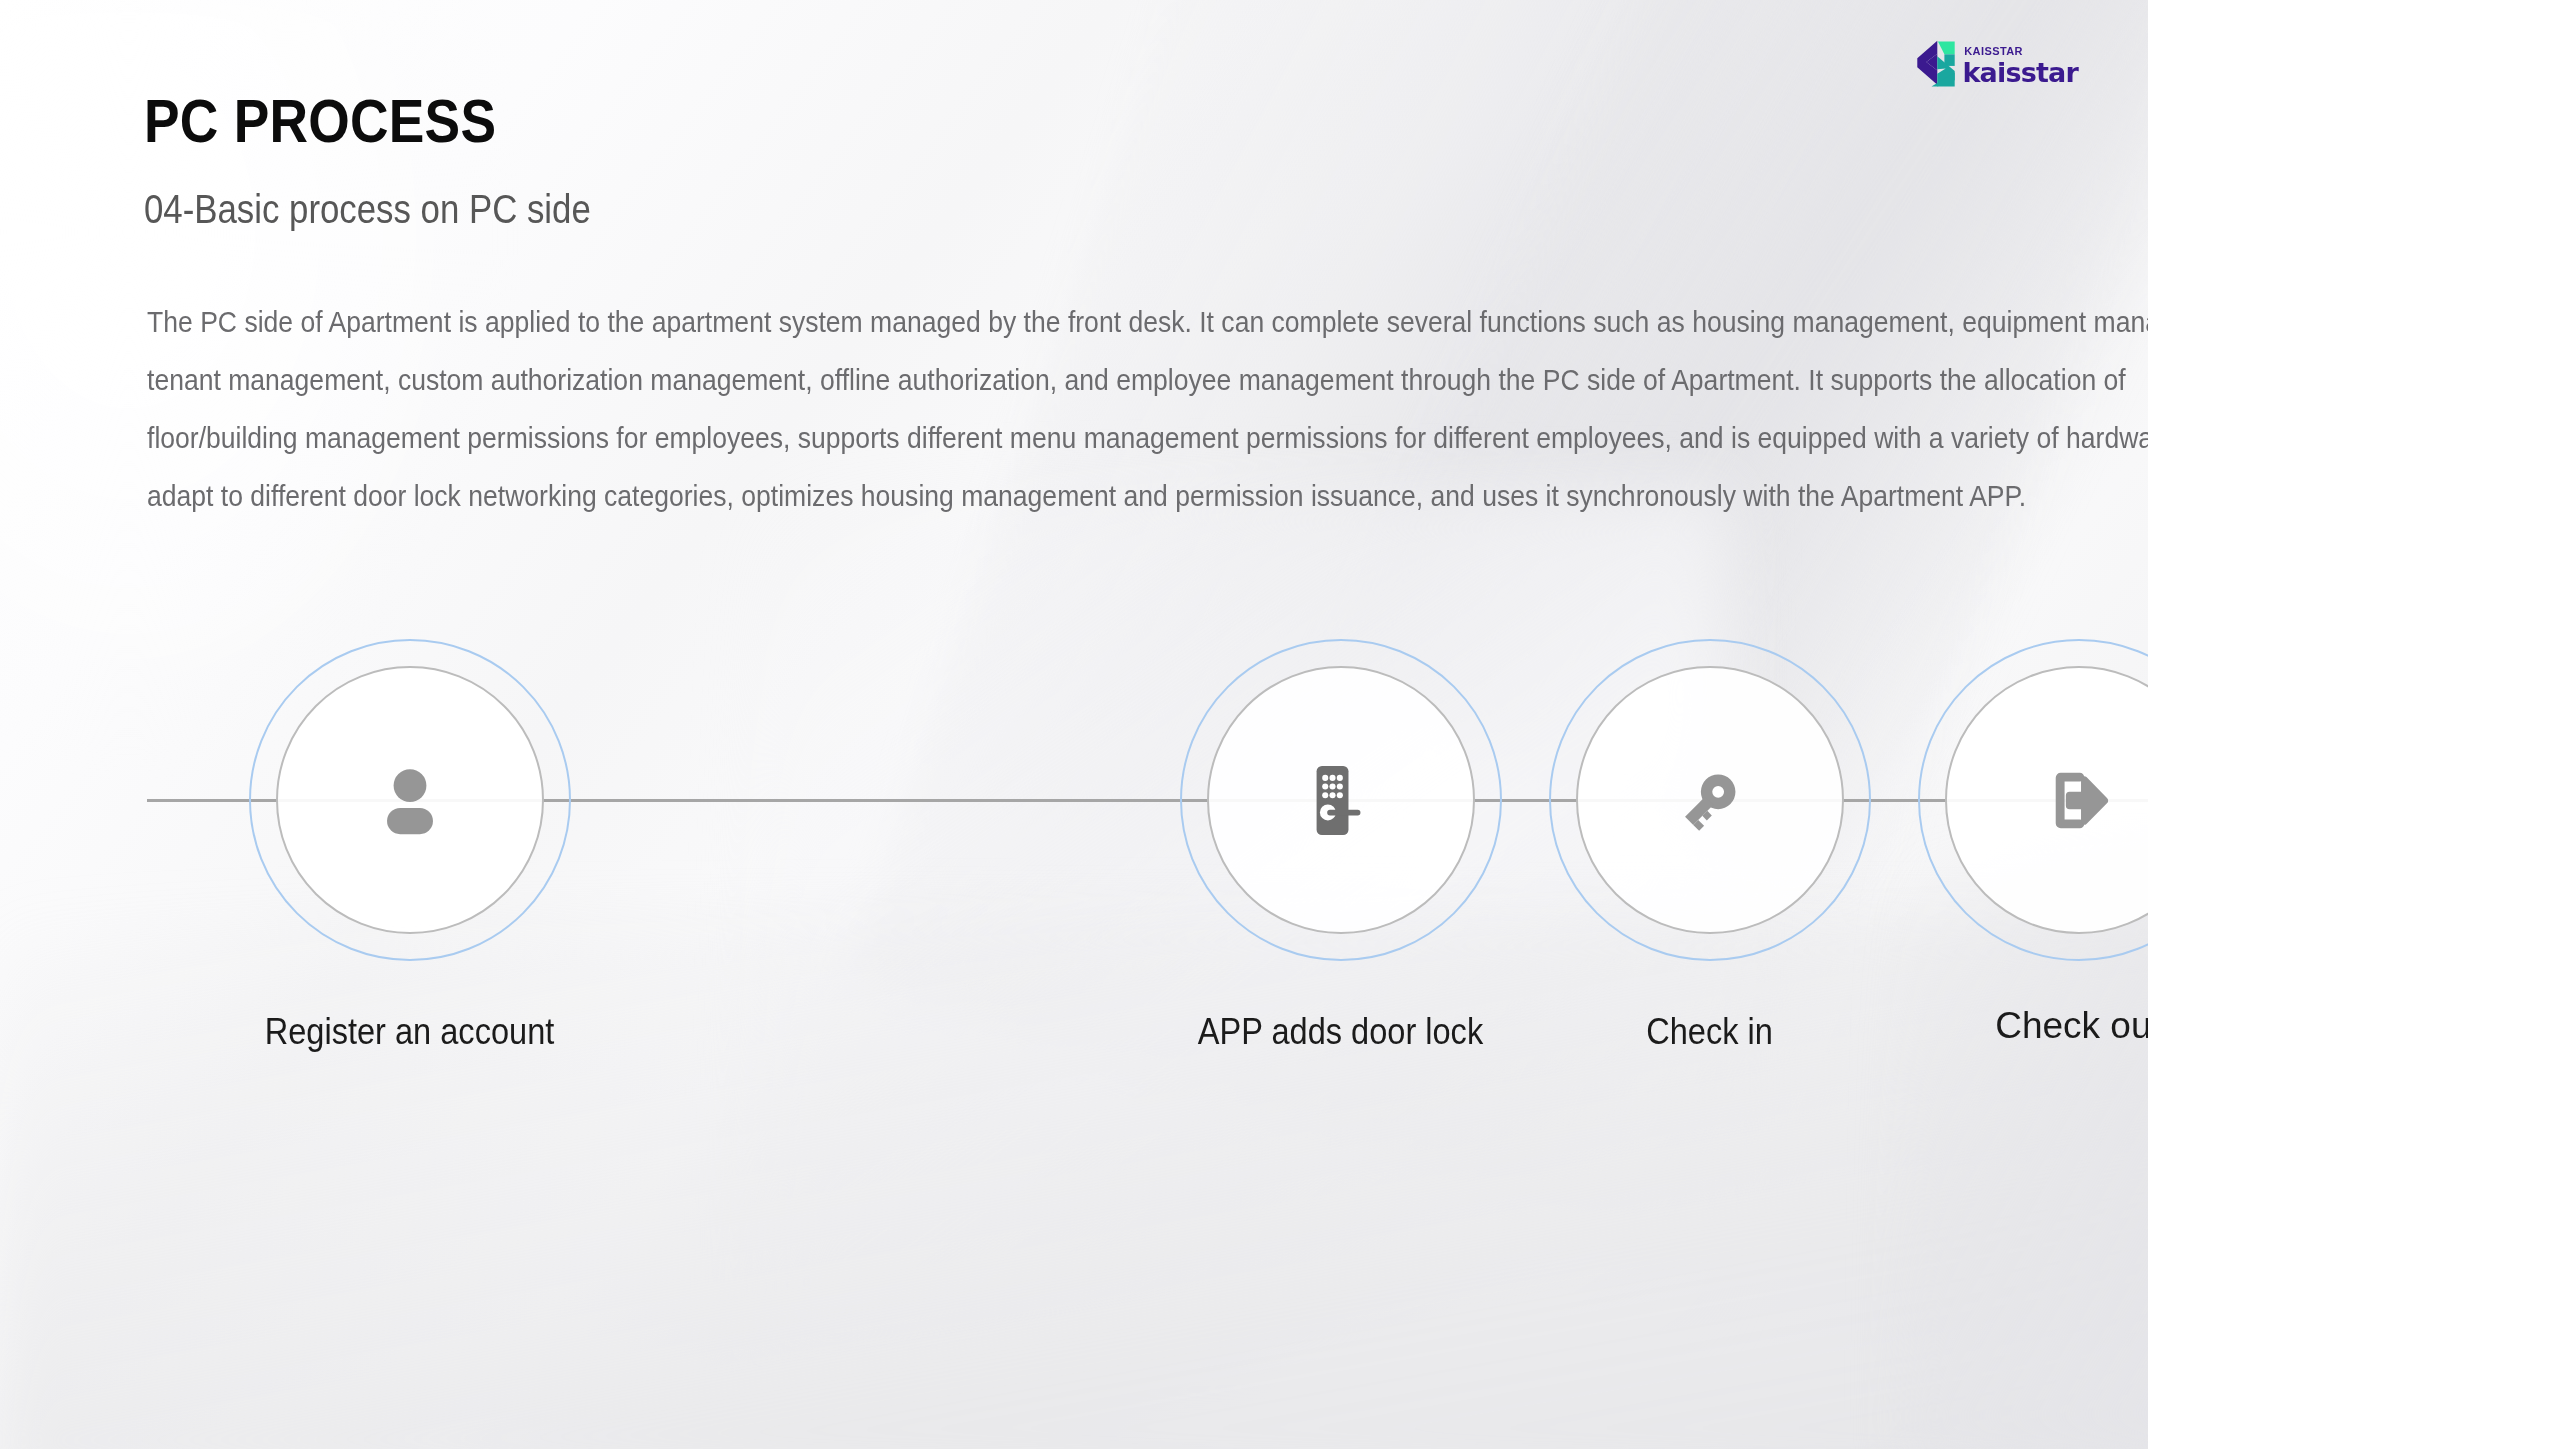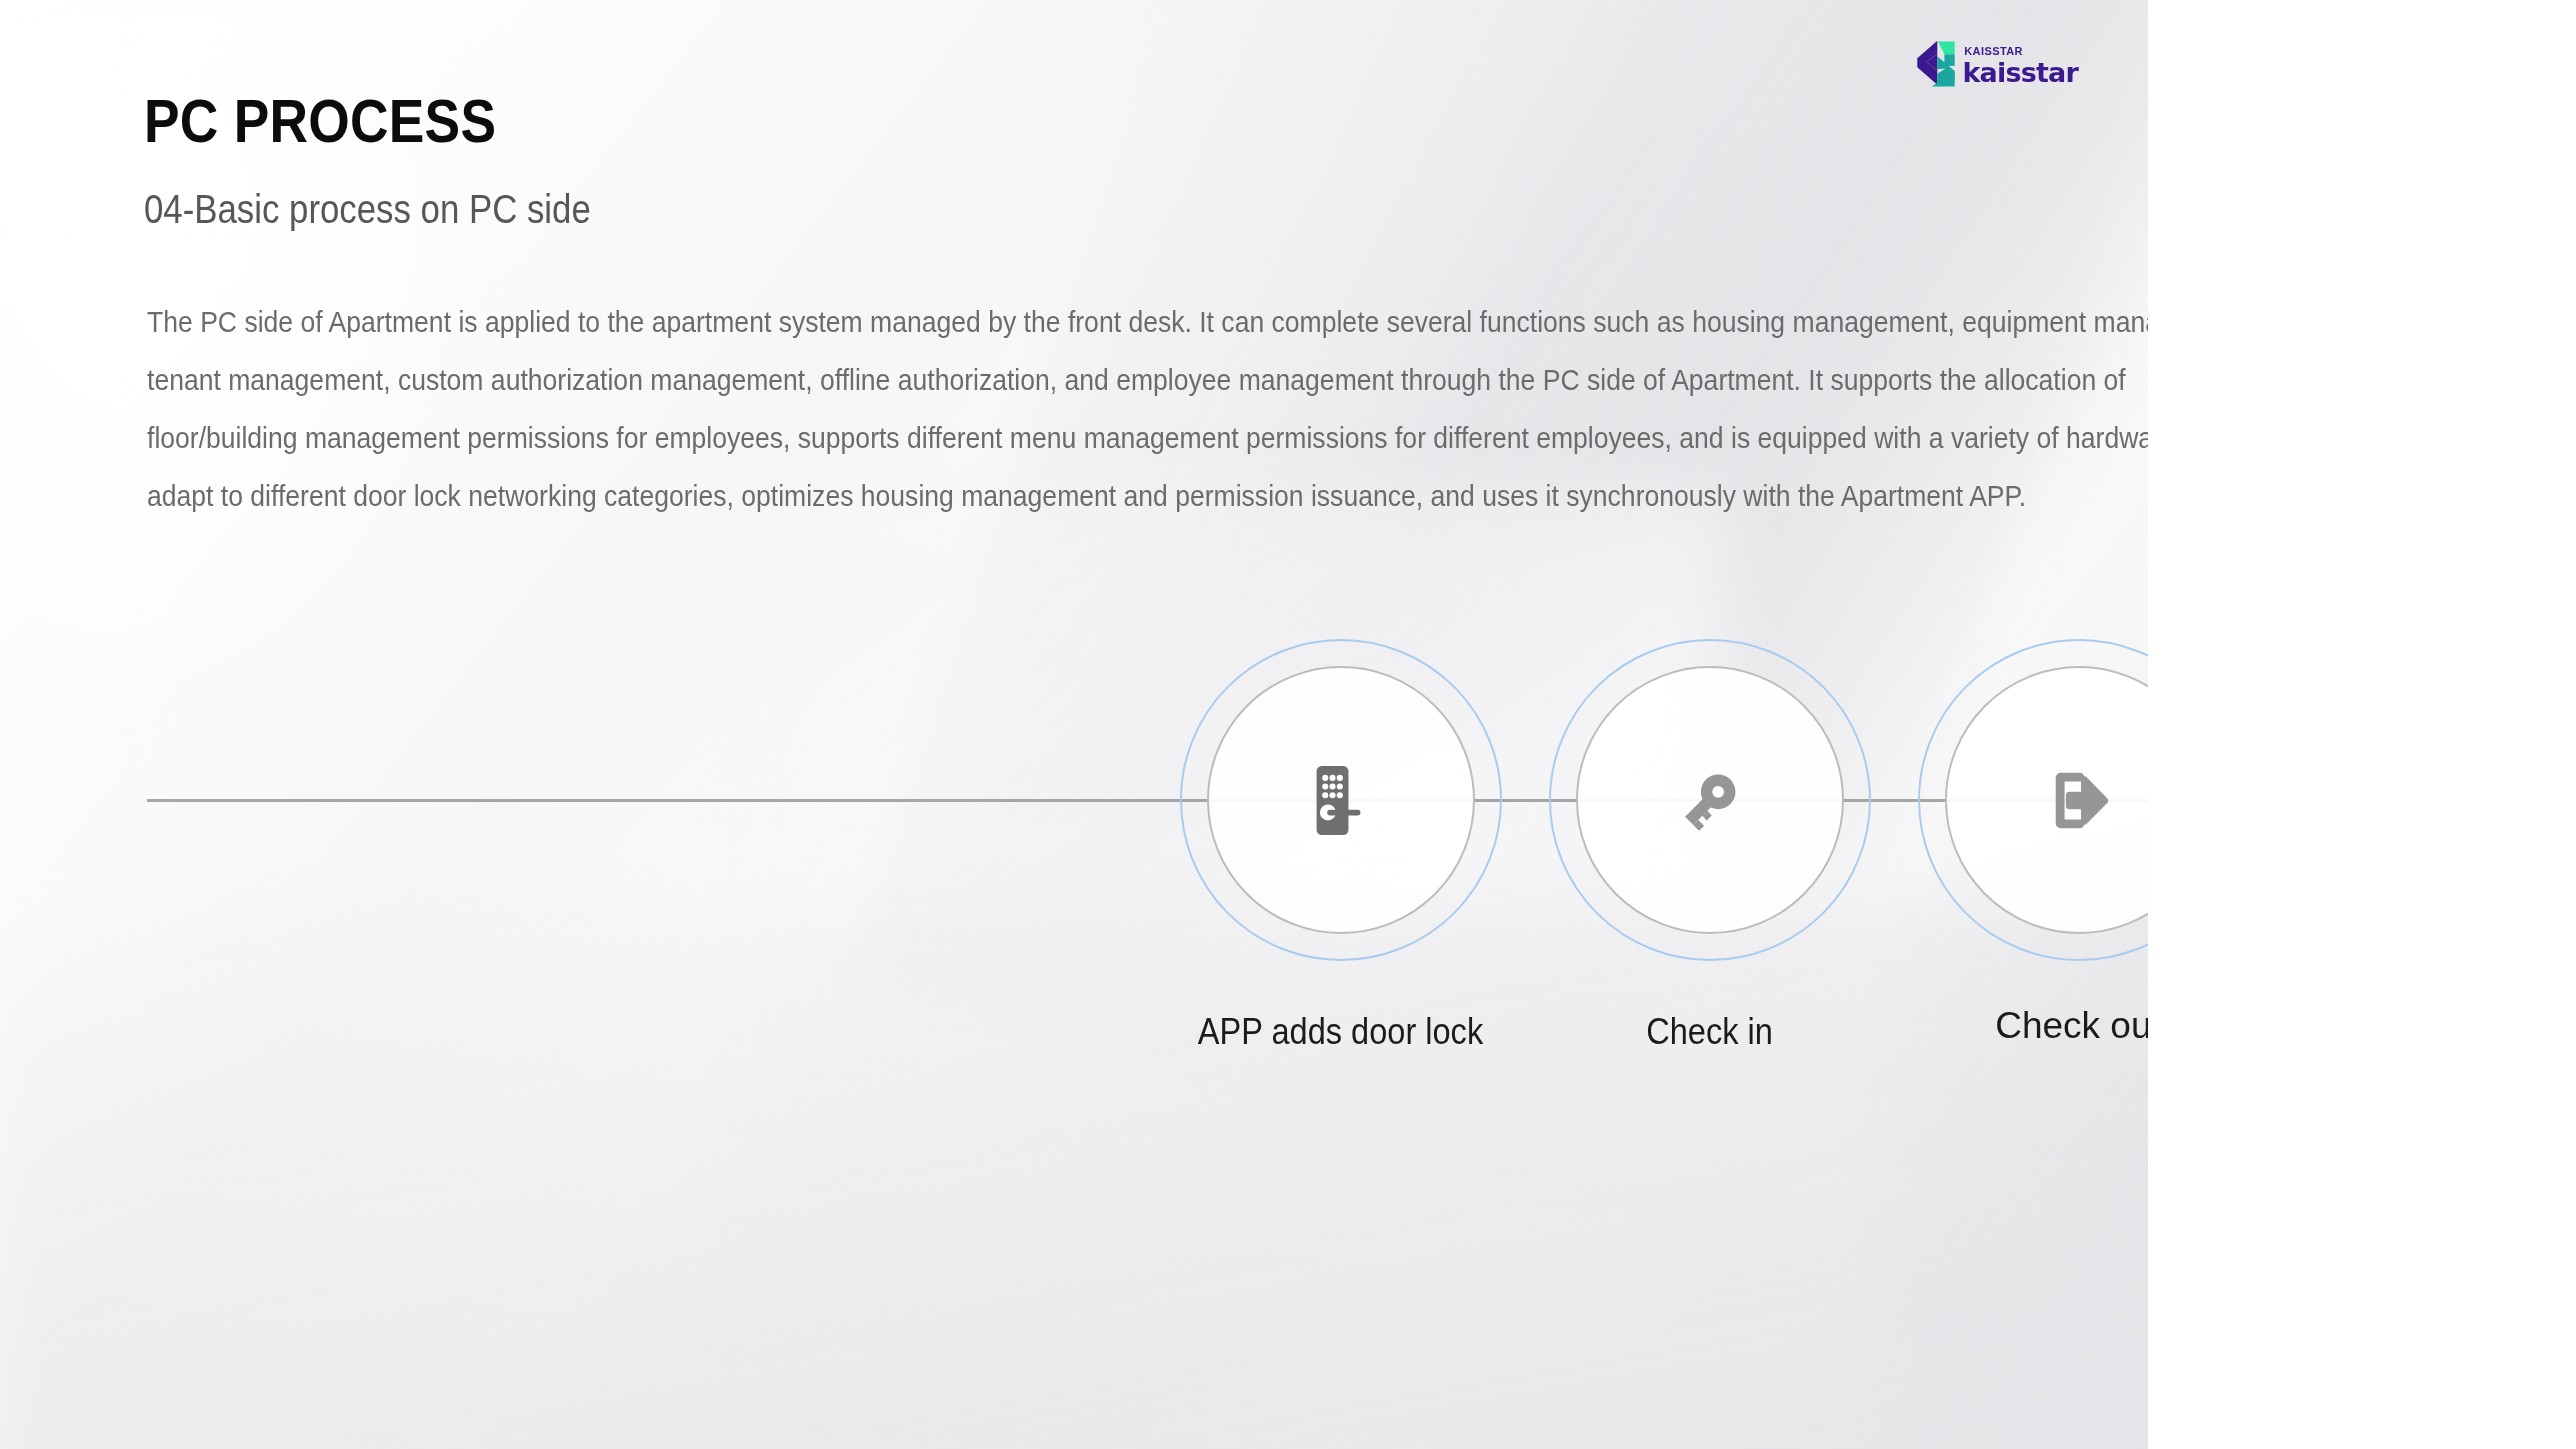--- a/index.html
+++ b/index.html
@@ -253,20 +253,32 @@
 
   <div id="page-title">PC PROCESS</div>
   <div id="page-subtitle">04-Basic process on PC side</div>
   <div id="page-body">The PC side of Apartment is applied to the apartment system managed by the front desk. It can complete several functions such as housing management, equipment management, tenant management, custom authorization management, offline authorization, and employee management through the PC side of Apartment. It supports the allocation of floor/building management permissions for employees, supports different menu management permissions for different employees, and is equipped with a variety of hardware to adapt to different door lock networking categories, optimizes housing management and permission issuance, and uses it synchronously with the Apartment APP.</div>
 
   <div id="axis-line"></div>
   <div id="axis-arrow"></div>
 
   <div id="process">
 
+    <div class="step" style="left:242px;">
+      <div class="ring-outer"></div>
+      <div class="ring-inner">
+        <span>
+          <svg width="84" height="84" viewBox="0 0 64 64" xmlns="http://www.w3.org/2000/svg">
+            <circle cx="32" cy="21" r="12.5" fill="#969696"></circle>
+            <rect x="14.5" y="38" width="35" height="20" rx="10" fill="#969696"></rect>
+          </svg>
+        </span>
+      </div>
+      <div class="step-label" style="top:386px;">Register an account</div>
+    </div>
 
 
     <div class="step" style="left:1173px;">
       <div class="ring-outer"></div>
       <div class="ring-inner">
         <span>
           <svg width="85" height="85" viewBox="0 0 64 64" xmlns="http://www.w3.org/2000/svg">
             <rect x="14" y="6" width="24" height="52" rx="4" fill="#6f6f6f"></rect>
             <circle cx="20.5" cy="15" r="2.3" fill="#ffffff"></circle>
             <circle cx="26" cy="15" r="2.3" fill="#ffffff"></circle>

